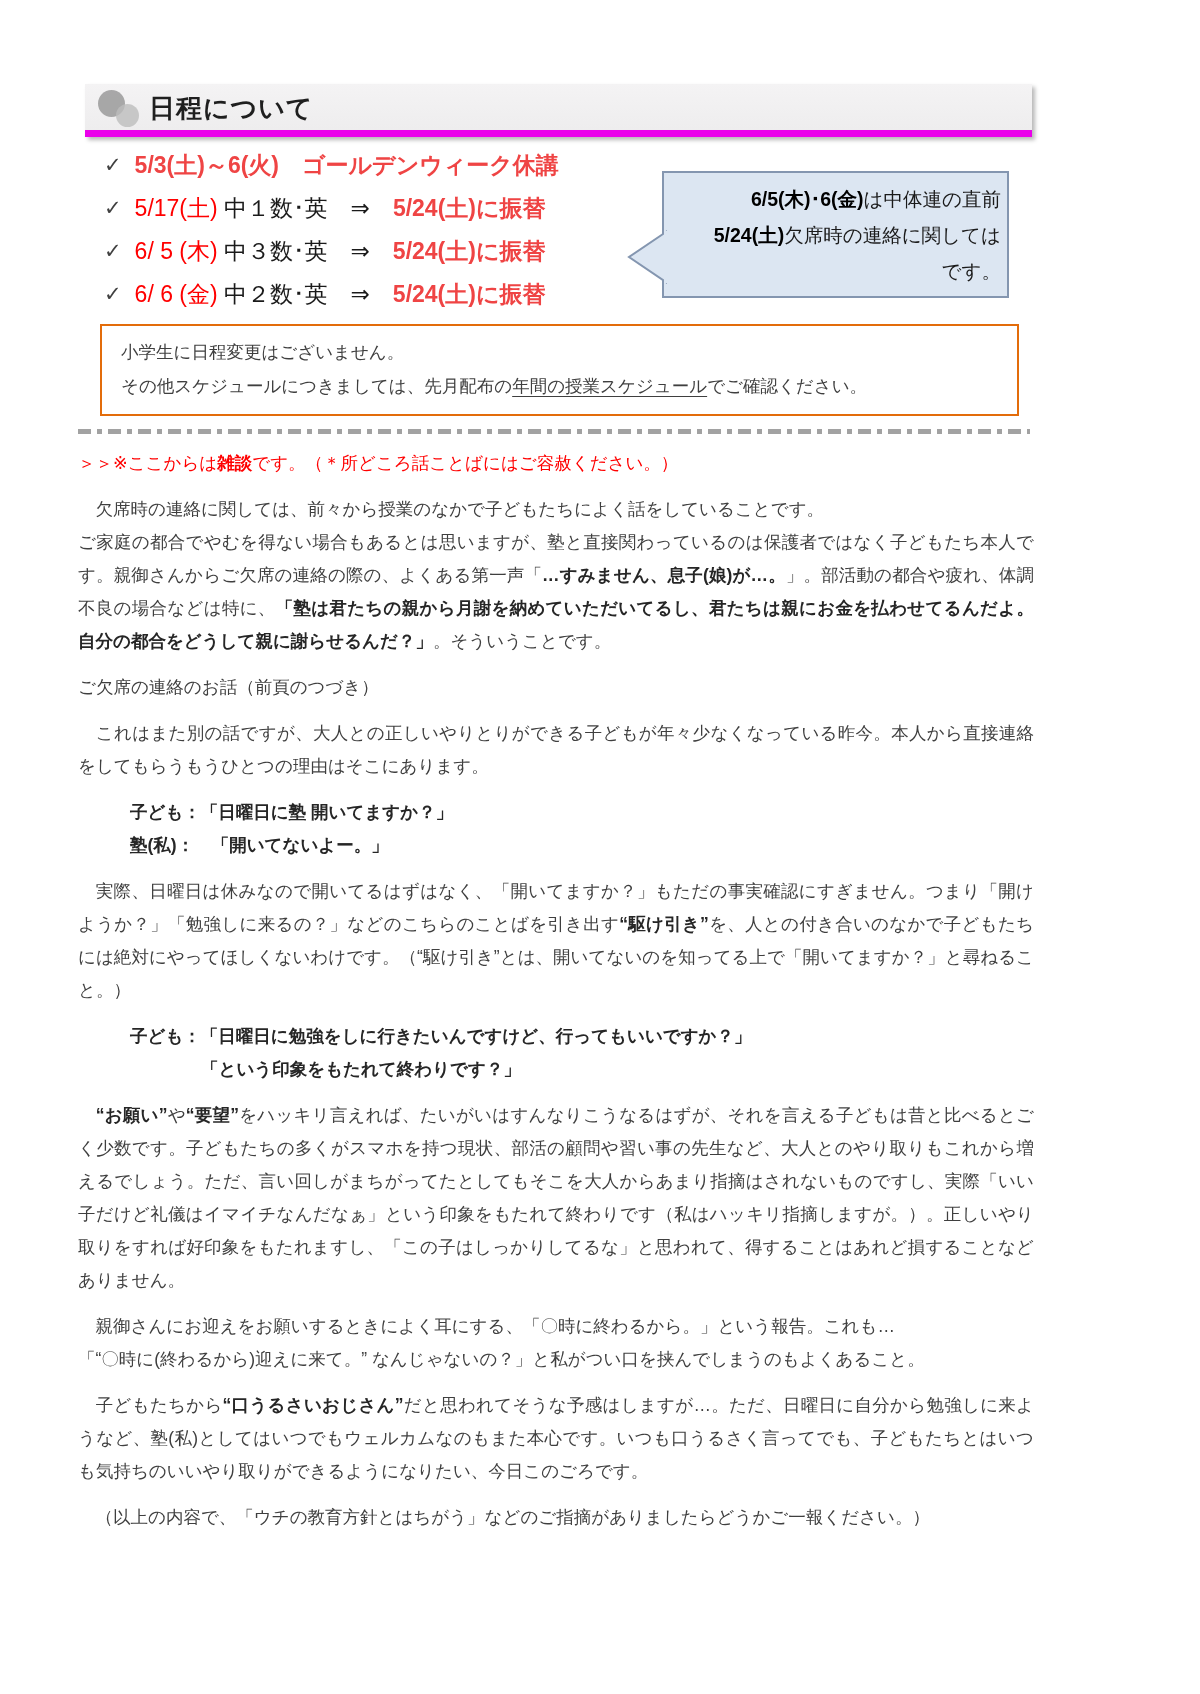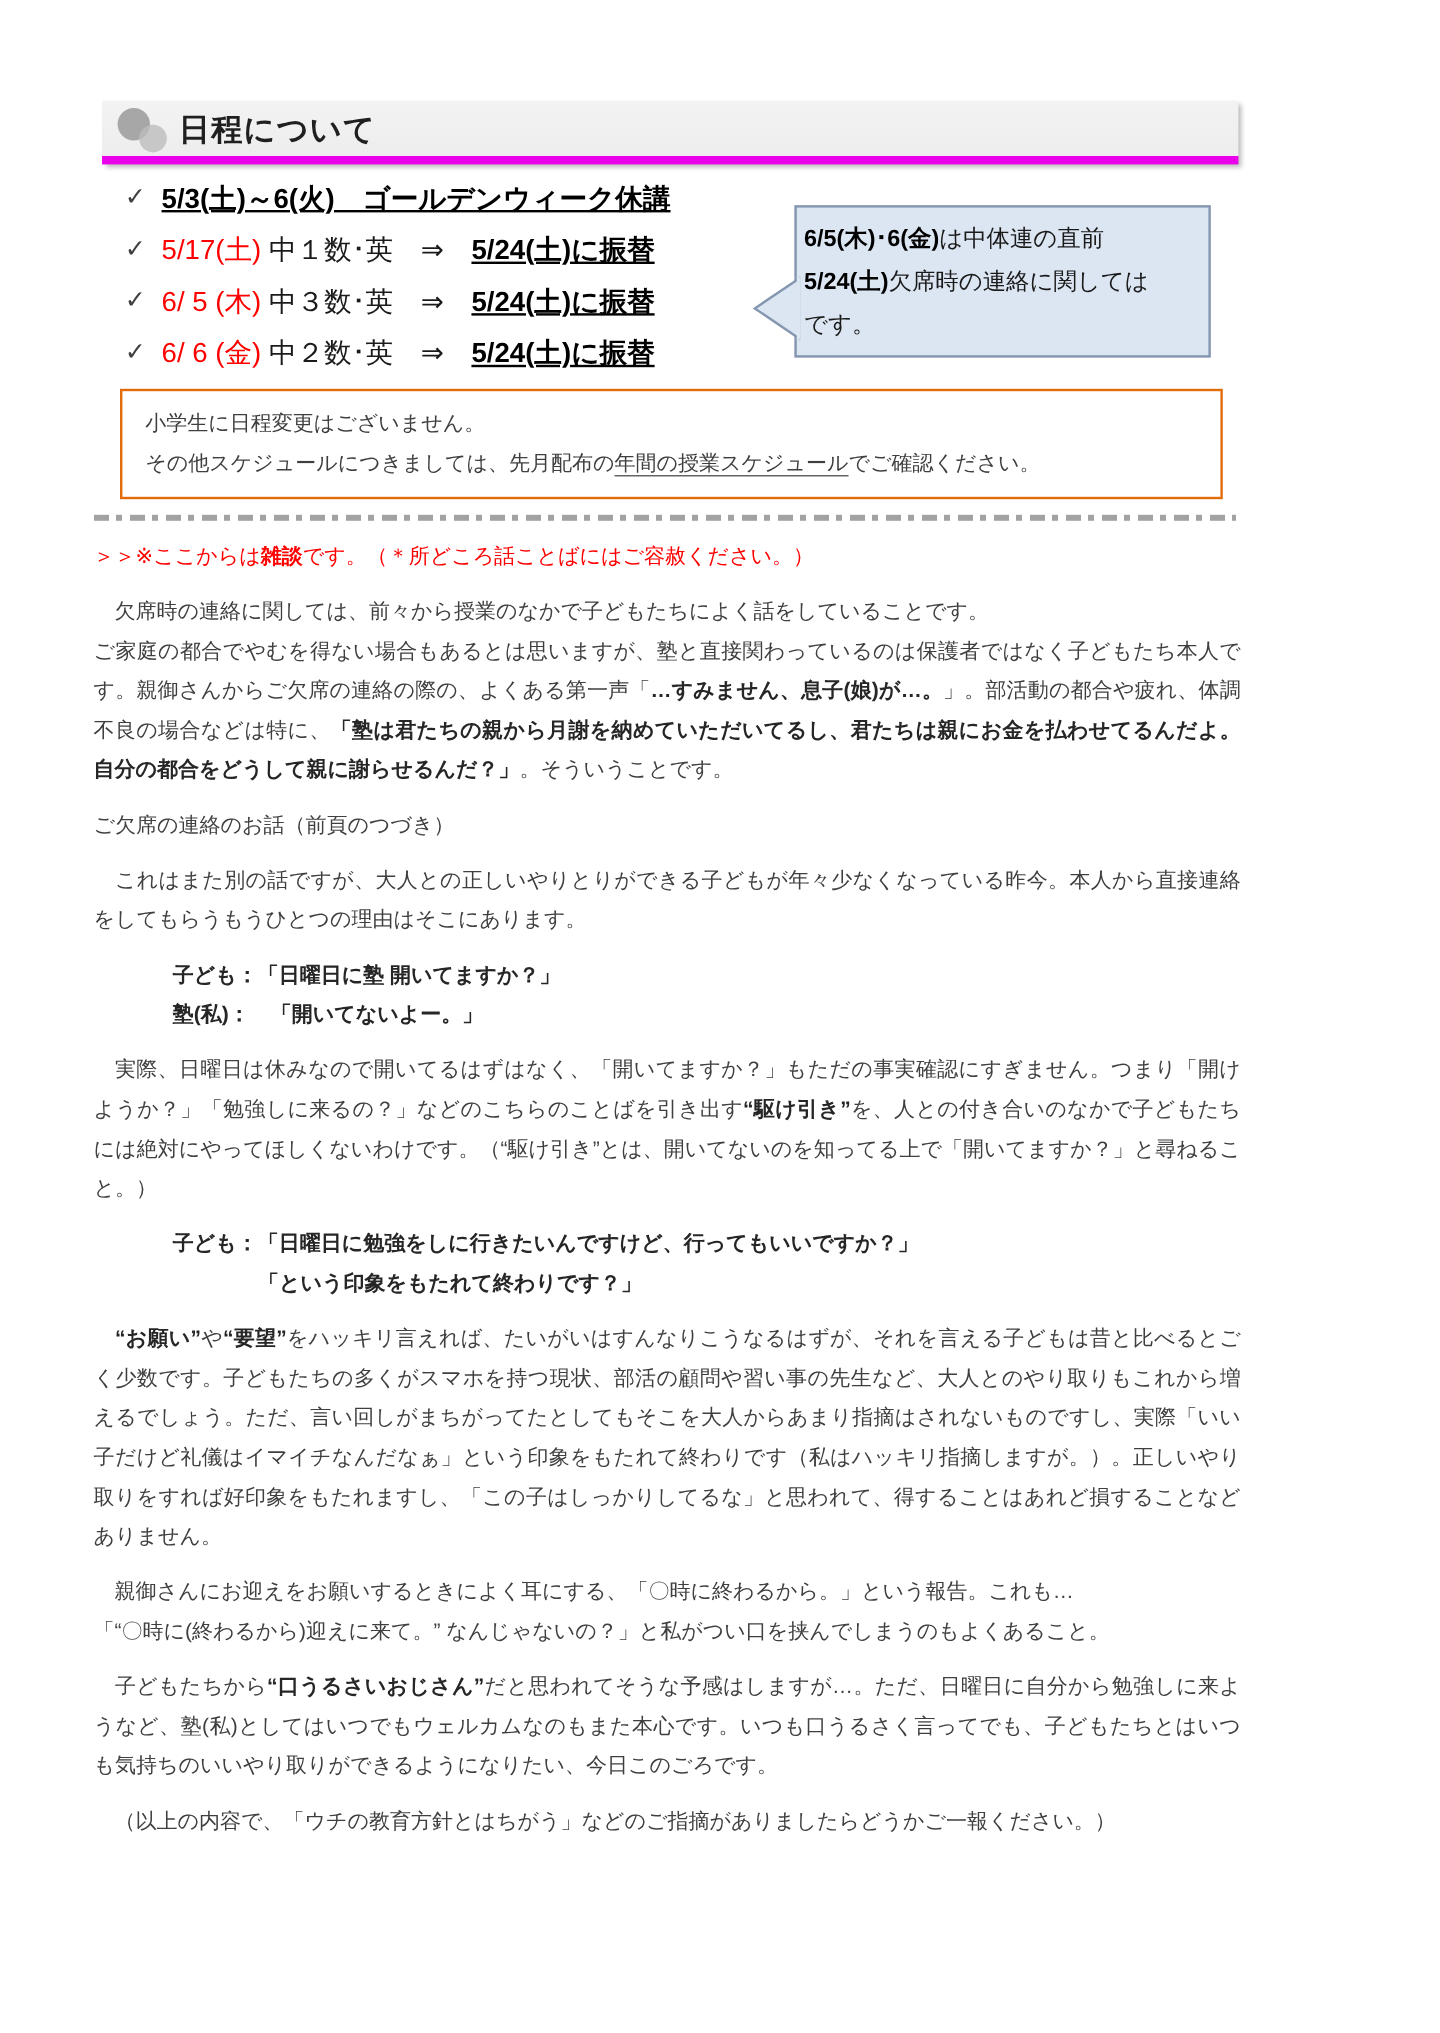--- a/index.html
+++ b/index.html
@@ -31,28 +31,28 @@
   .c2{width:23px; height:23px; left:31px; top:20px; background:#bdbdbd; opacity:.8;}
   .header-title{
     position:absolute; left:64px; top:0; height:46px; line-height:48px;
     font-size:26px; font-weight:700; color:#1f1f1f; letter-spacing:1px;
   }
 
   
   .schedule{position:absolute; left:104px; top:144px; width:560px;}
   .sched-row{height:43px; display:flex; align-items:center; font-size:23px; color:#1a1a1a; white-space:nowrap;}
   .check{font-size:21px; color:#404040; margin-right:13px; transform:translateY(-1px);}
-  .sched-row .b{color:#000000;text-decoration:underline;}
+  .sched-row .b{color:#ef4444;}
 
   
   .callout{
     position:absolute; left:662px; top:171px; width:347px; height:127px;
     background:var(--callout_bg); border:2px solid var(--callout_border);
     display:flex; flex-direction:column; justify-content:center;
-    text-align:left; font-size:19.5px; line-height:36px; color:#1a1a1a;
+    text-align:right; font-size:19.5px; line-height:36px; color:#1a1a1a;
     padding:12px 6px;
   }
   .callout .b{color:#000;}
   .callout-tail{position:absolute; left:-38px; top:57px; width:41px; height:54px;}
 
   
   .notice{
     position:absolute; left:100px; top:324px; width:919px;
     border:2px solid var(--orange); background:#fff;
     padding:9px 19px 11px; font-size:17.5px; line-height:34px; color:var(--ink);
@@ -68,21 +68,21 @@
 
   
   .textbody{
     position:absolute; left:78px; top:447px; width:956px;
     font-size:17.5px; line-height:33px; color:var(--ink);
     text-align:justify;
   }
   .textbody p{margin:0 0 13px;}
   .red-note{color:var(--red);}
   .red-note .b{color:var(--red); font-weight:700;margin-top:20px;}
-  .dialogue{font-weight:700; color:var(--ink_dark); margin-left:66px; margin-bottom:13px;}
+  .dialogue{font-weight:700; color:var(--ink_dark); margin-left:52px; margin-bottom:13px;}
   .dialogue-cont{padding-left:71px;}
 </style>
 </head>
 <body>
 
 <div class="page">
 
   <div class="header">
     <span class="circ c1"></span>
     <span class="circ c2"></span>

